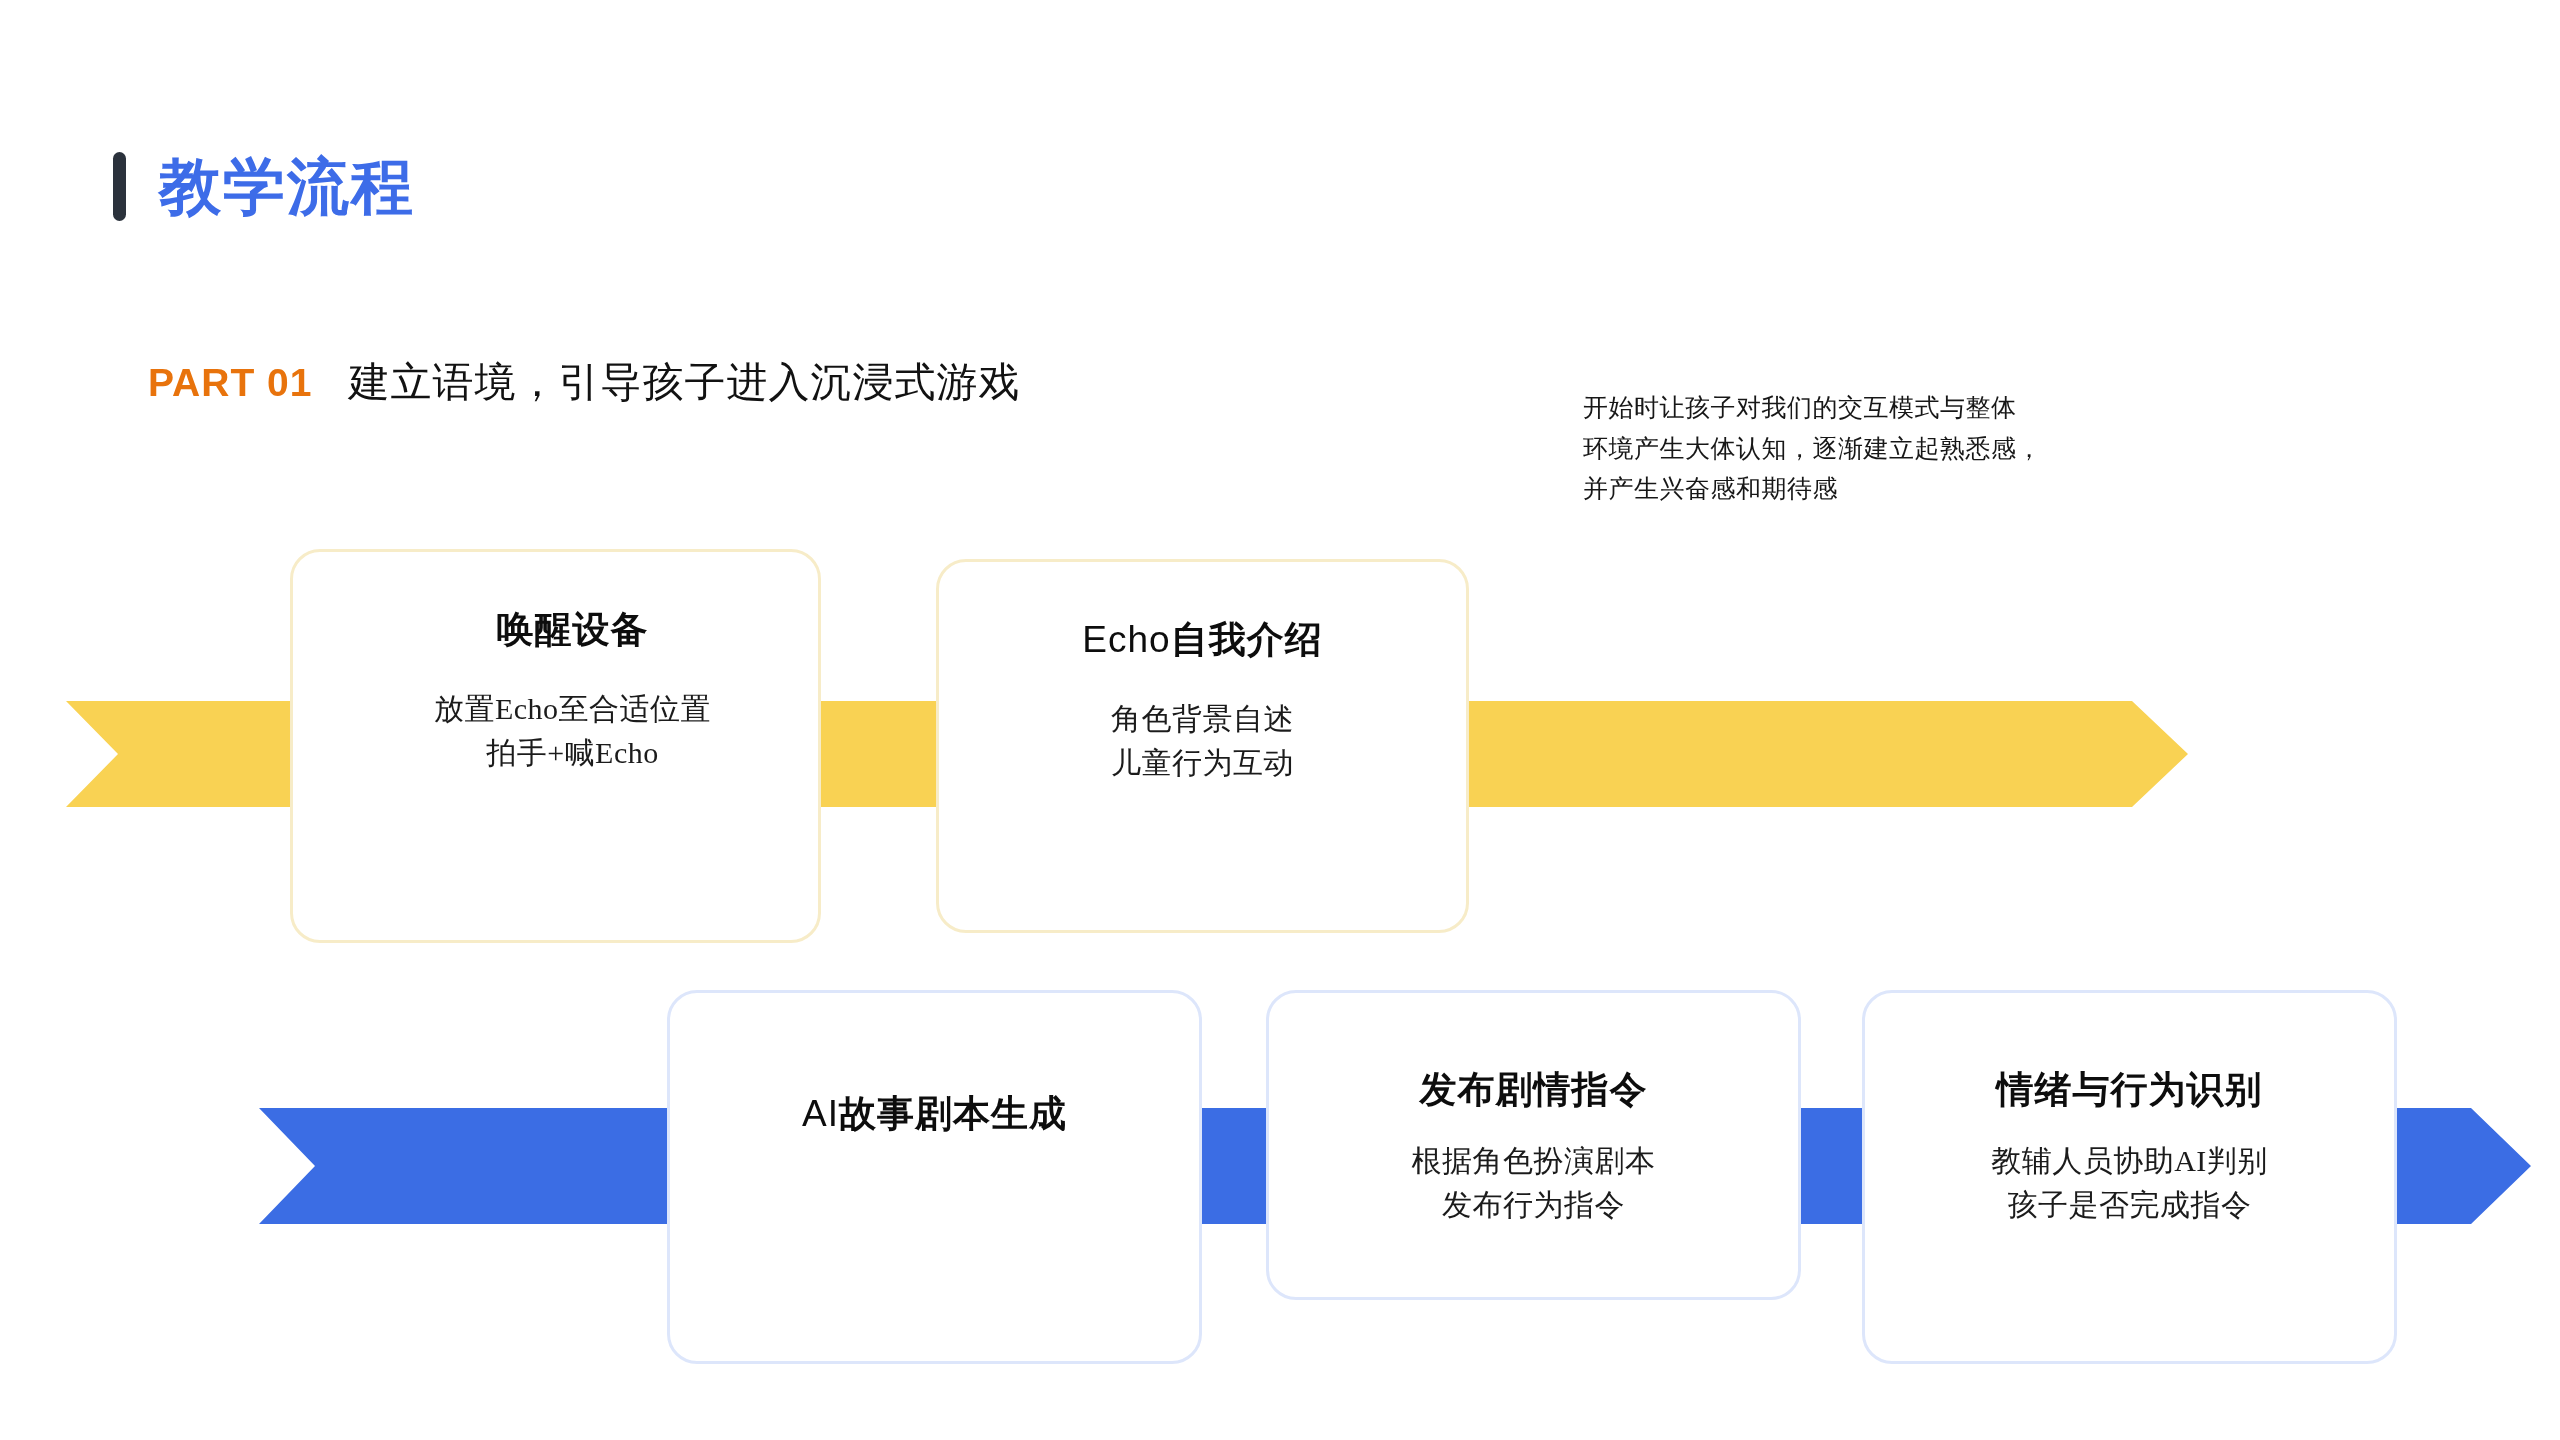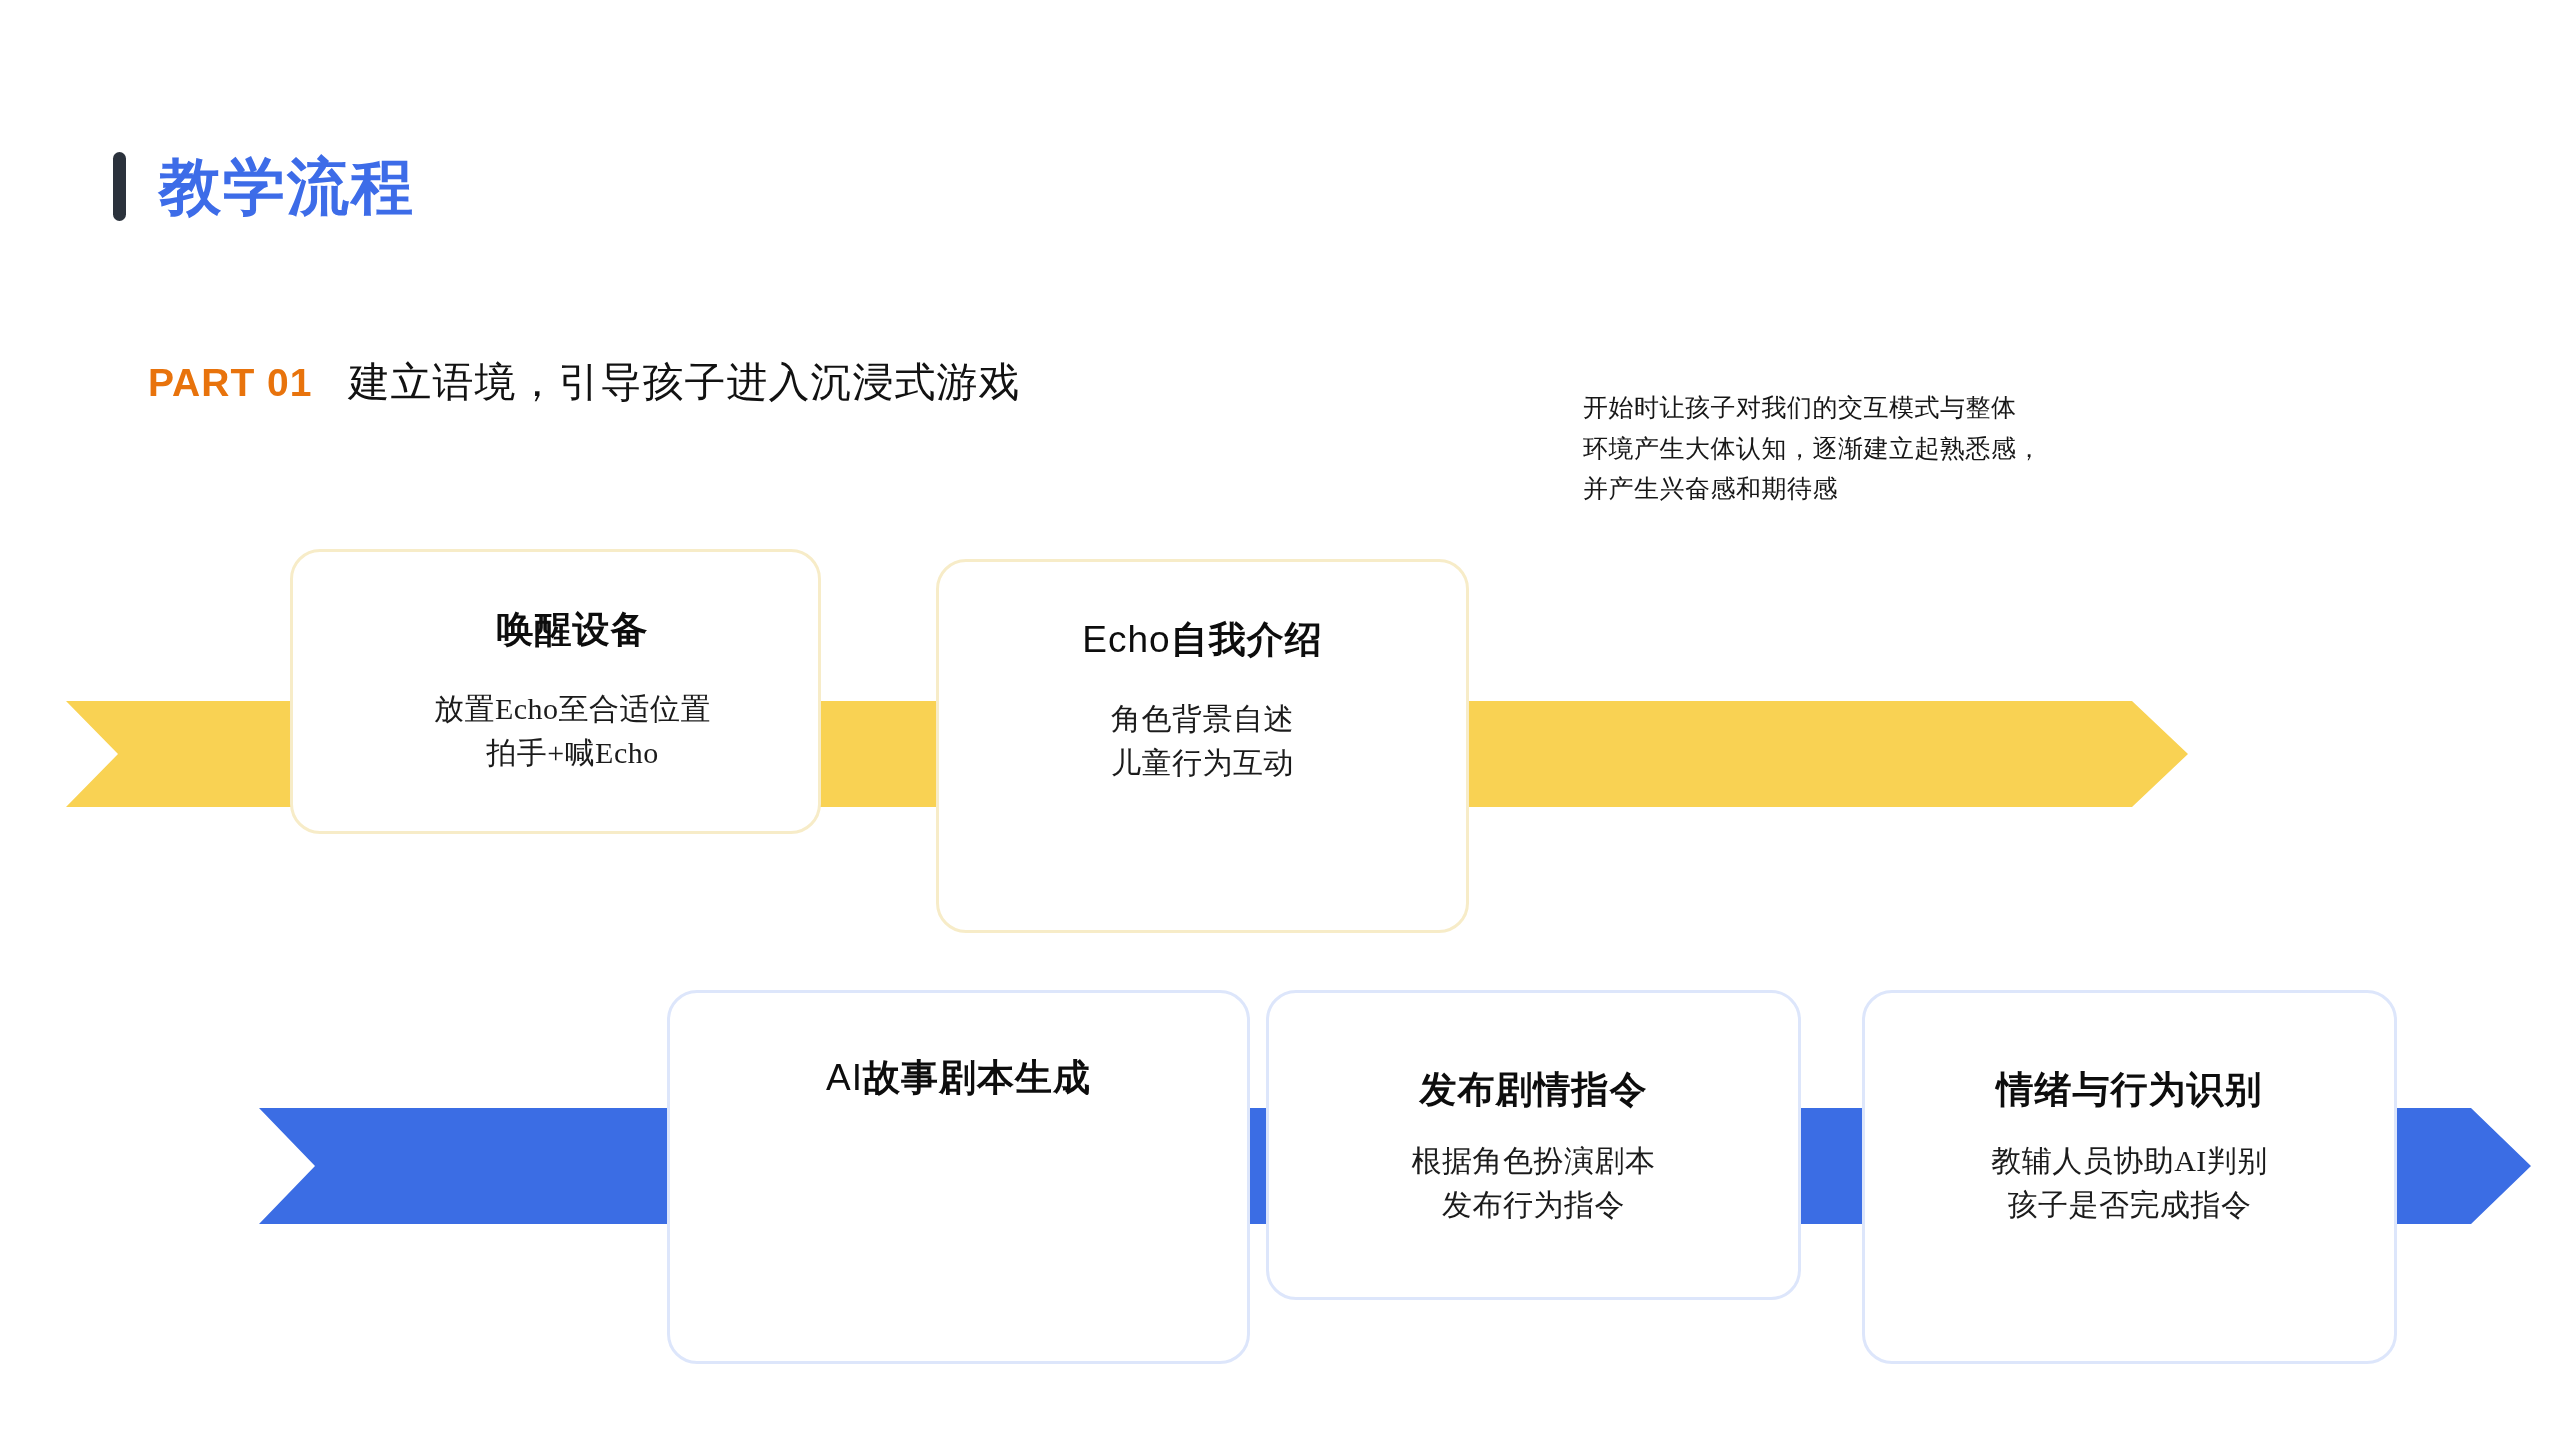--- a/index.html
+++ b/index.html
@@ -136,27 +136,27 @@
     font-size: 30px;
     line-height: 1.48;
     color: #1b1b1b;
     text-align: center;
     letter-spacing: 0.5px;
     font-family: "Liberation Serif", "DejaVu Serif", serif;
   }
   .card-body .body-line { display: block; white-space: nowrap; }
 
   
-  #card-0 { left: 290px;  top: 549px;  width: 531px; height: 285px; padding-top: 53px; padding-left: 34px; }
+  #card-0 { left: 290px;  top: 549px;  width: 531px; height: 394px; padding-top: 53px; padding-left: 34px; }
   #card-0 .card-body { margin-top: 32px; }
   #card-1 { left: 936px;  top: 559px;  width: 533px; height: 374px; padding-top: 53px; }
   #card-1 .card-body { margin-top: 32px; }
 
   
-  #card-2 { left: 667px;  top: 990px;  width: 583px; height: 374px; padding-top: 60px; }
+  #card-2 { left: 667px;  top: 990px;  width: 535px; height: 374px; padding-top: 96px; }
   #card-2 .card-body { margin-top: 24px; }
   #card-3 { left: 1266px; top: 990px;  width: 535px; height: 310px; padding-top: 72px; }
   #card-3 .card-body { margin-top: 24px; }
   #card-4 { left: 1862px; top: 990px;  width: 535px; height: 374px; padding-top: 72px; }
   #card-4 .card-body { margin-top: 24px; }
 </style>
 </head>
 <body>
 
 <div id="slide-title-group">

